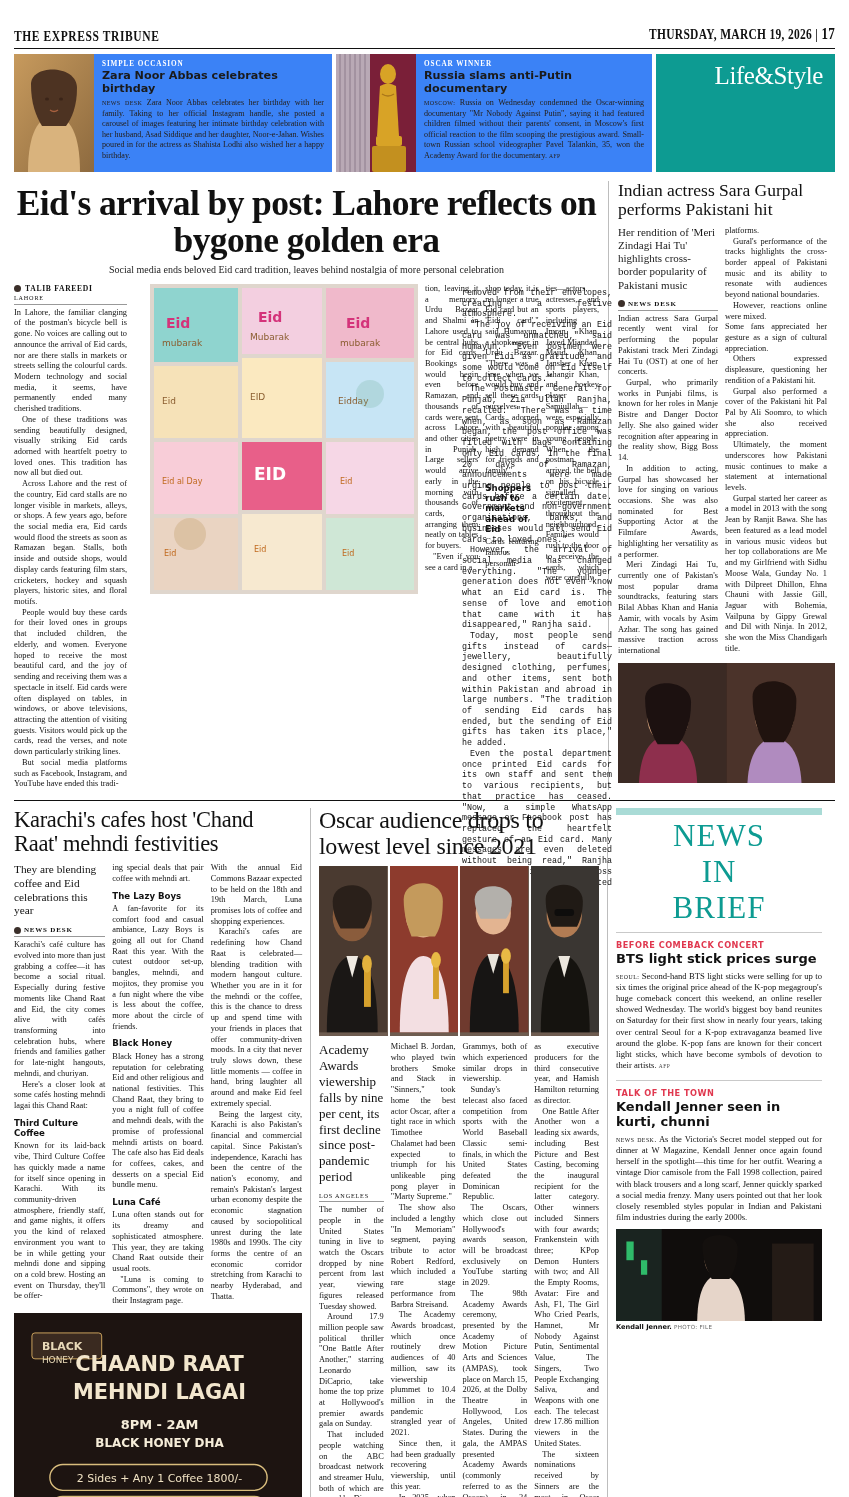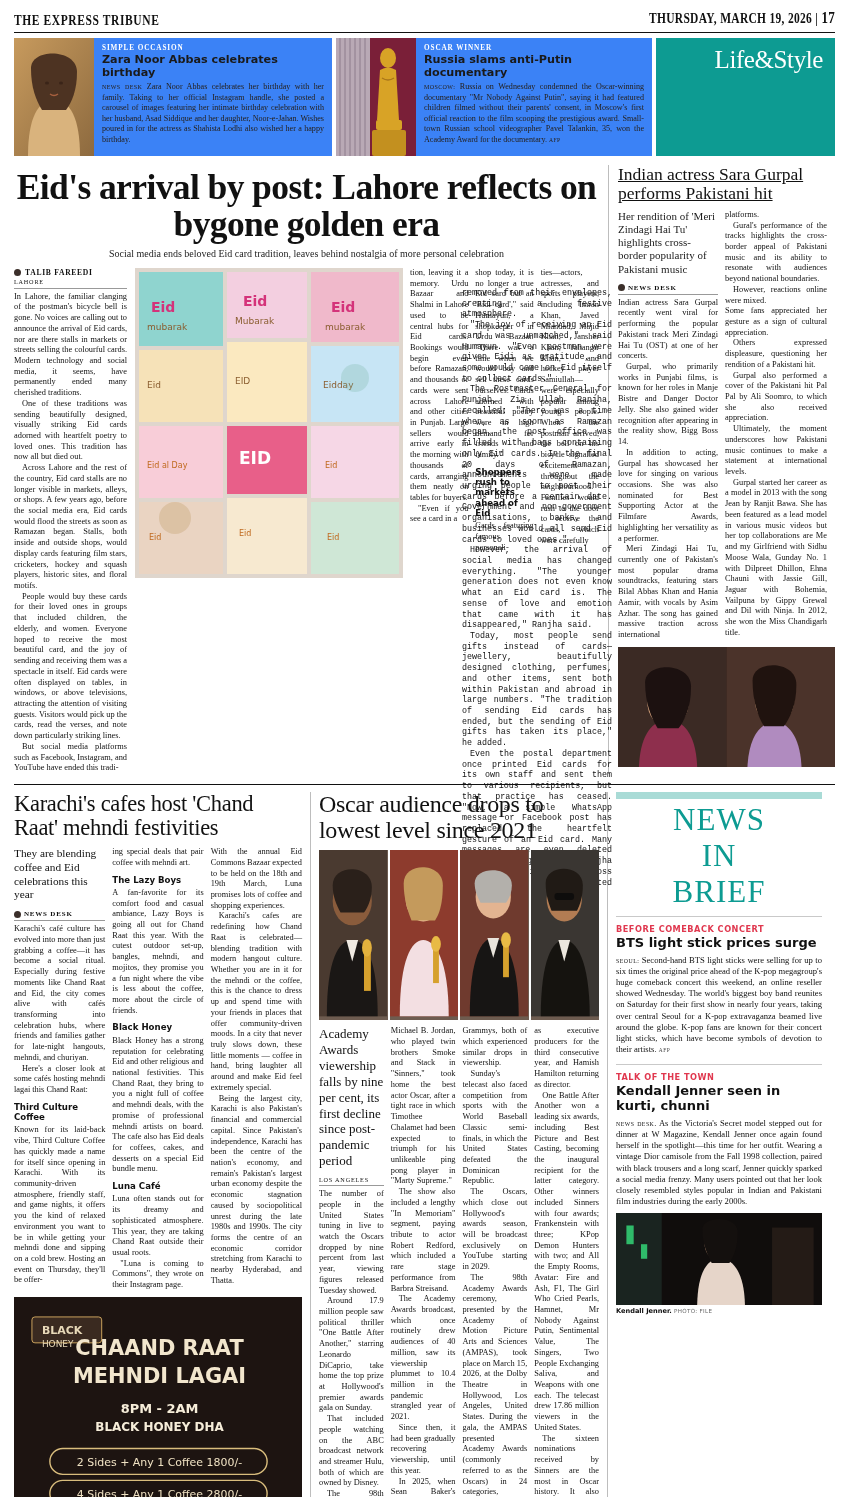--- a/index.html
+++ b/index.html
@@ -4,21 +4,21 @@
 <style>
   * { box-sizing: border-box; }
   html, body { margin:0; padding:0; }
   body {
     width: 849px; height: 1497px;
     background: #ffffff;
     font-family: "Liberation Serif", serif;
     color: #111;
     overflow: hidden;
   }
-  .page { width:849px; height:1497px; position:relative; padding: 0 14px; }
+  .page { width:849px; height:1497px; position:relative; padding: 16px 14px; }
 
   
   .masthead {
     display:flex; align-items:flex-end; justify-content:space-between;
     padding: 12px 0 4px 0;
     border-bottom: 1.6px solid #111;
   }
   .masthead-left {
     font-family:"Liberation Serif", serif;
     font-size: 11.5px; letter-spacing: .6px; font-weight:700;
@@ -101,27 +101,27 @@
     font-family:"DejaVu Sans", sans-serif;
     font-size:8.6px; font-weight:700; line-height:1.2;
     margin:6px 0 3px 0; text-indent:0; text-align:left;
   }
   .dateline-sm { font-size:5.8px; letter-spacing:.5px; text-transform:uppercase; }
   .credit-sm { font-size:5.4px; letter-spacing:.5px; text-transform:uppercase; color:#444; }
 
   
   .lead-photo {
     width:268px; height:310px; position:relative; overflow:hidden;
-    background:#d9cfc7; float:left; margin:0 7px 5px 1px;
+    background:#d9cfc7; float:left; margin:0 7px 5px 16px;
   }
 
   
   .rail-head {
     font-family:"Liberation Serif", serif;
-    font-size:17.5px; line-height:1.08; font-weight:400; margin:0 0 7px 0;text-decoration:underline;
+    font-size:17.5px; line-height:1.08; font-weight:400; margin:0 0 7px 0;
   }
   .rail-standfirst {
     font-size:11px; line-height:1.2; color:#1c1c1c;
   }
   .rail-cols { display:flex; gap:7px; margin-top:5px; }
   .newsdesk {
     display:flex; align-items:center; gap:3px;
     font-size:7px; font-weight:700; letter-spacing:.8px; text-transform:uppercase;
     border-bottom:.7px solid #999; padding-bottom:2px; margin-bottom:3px;
   }

